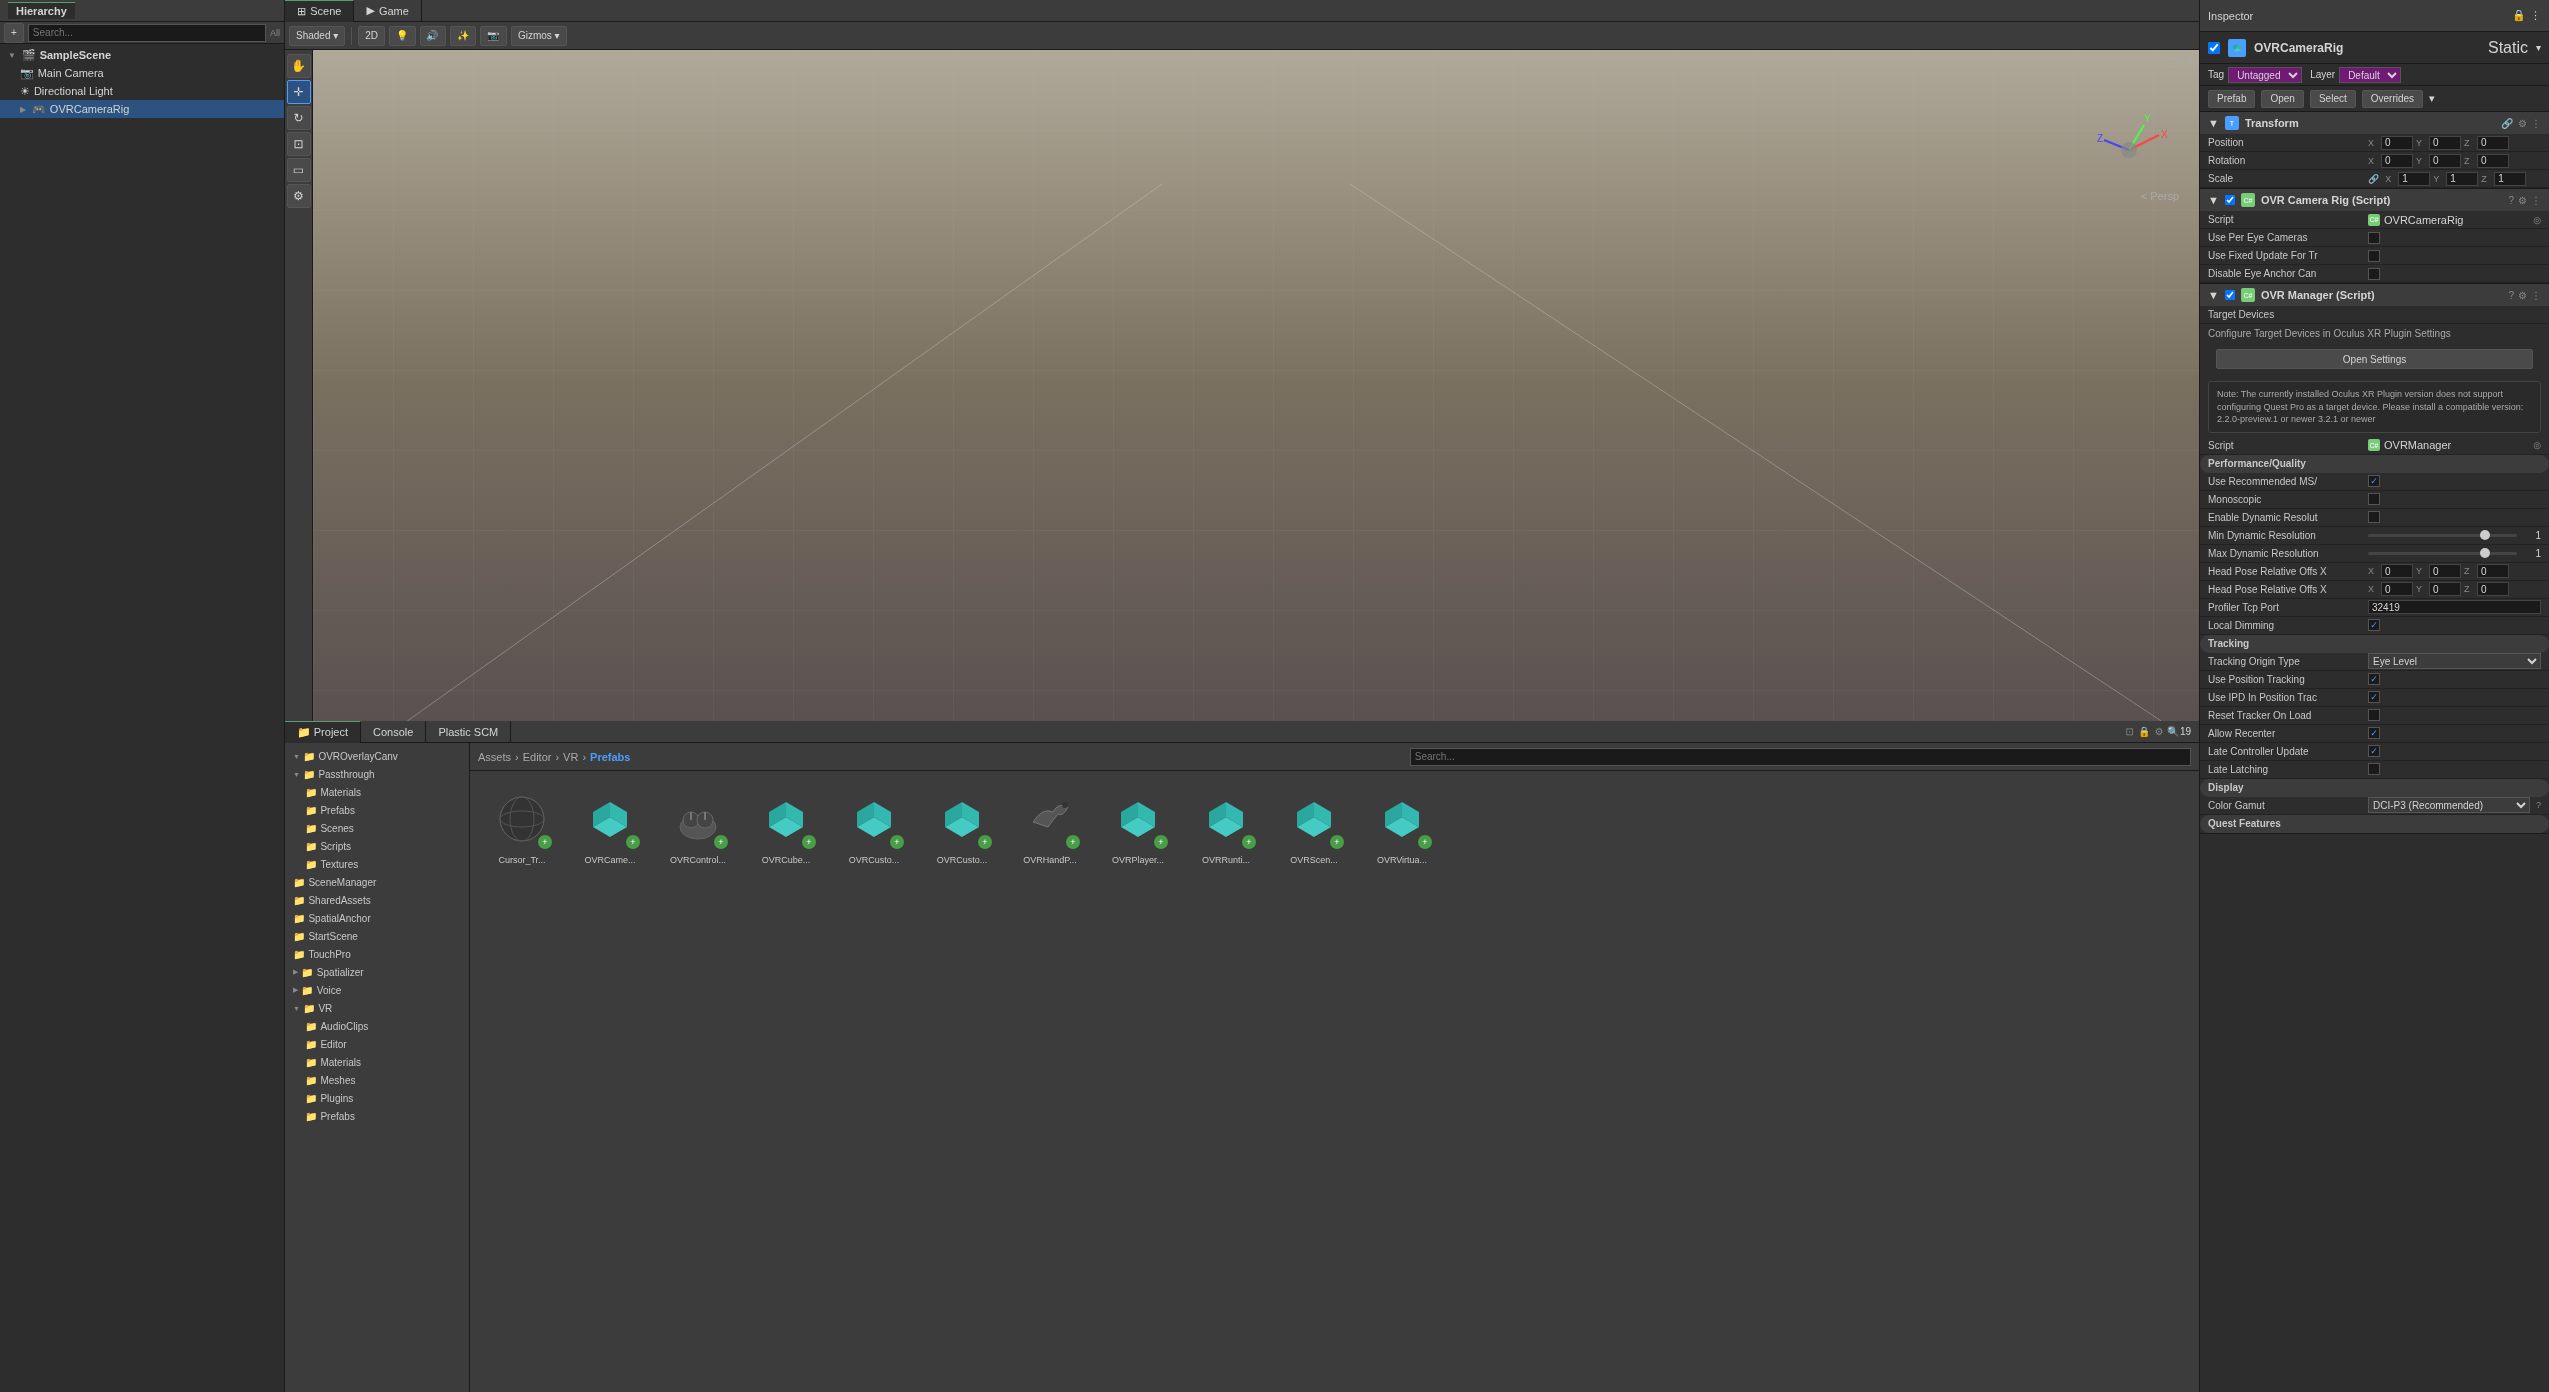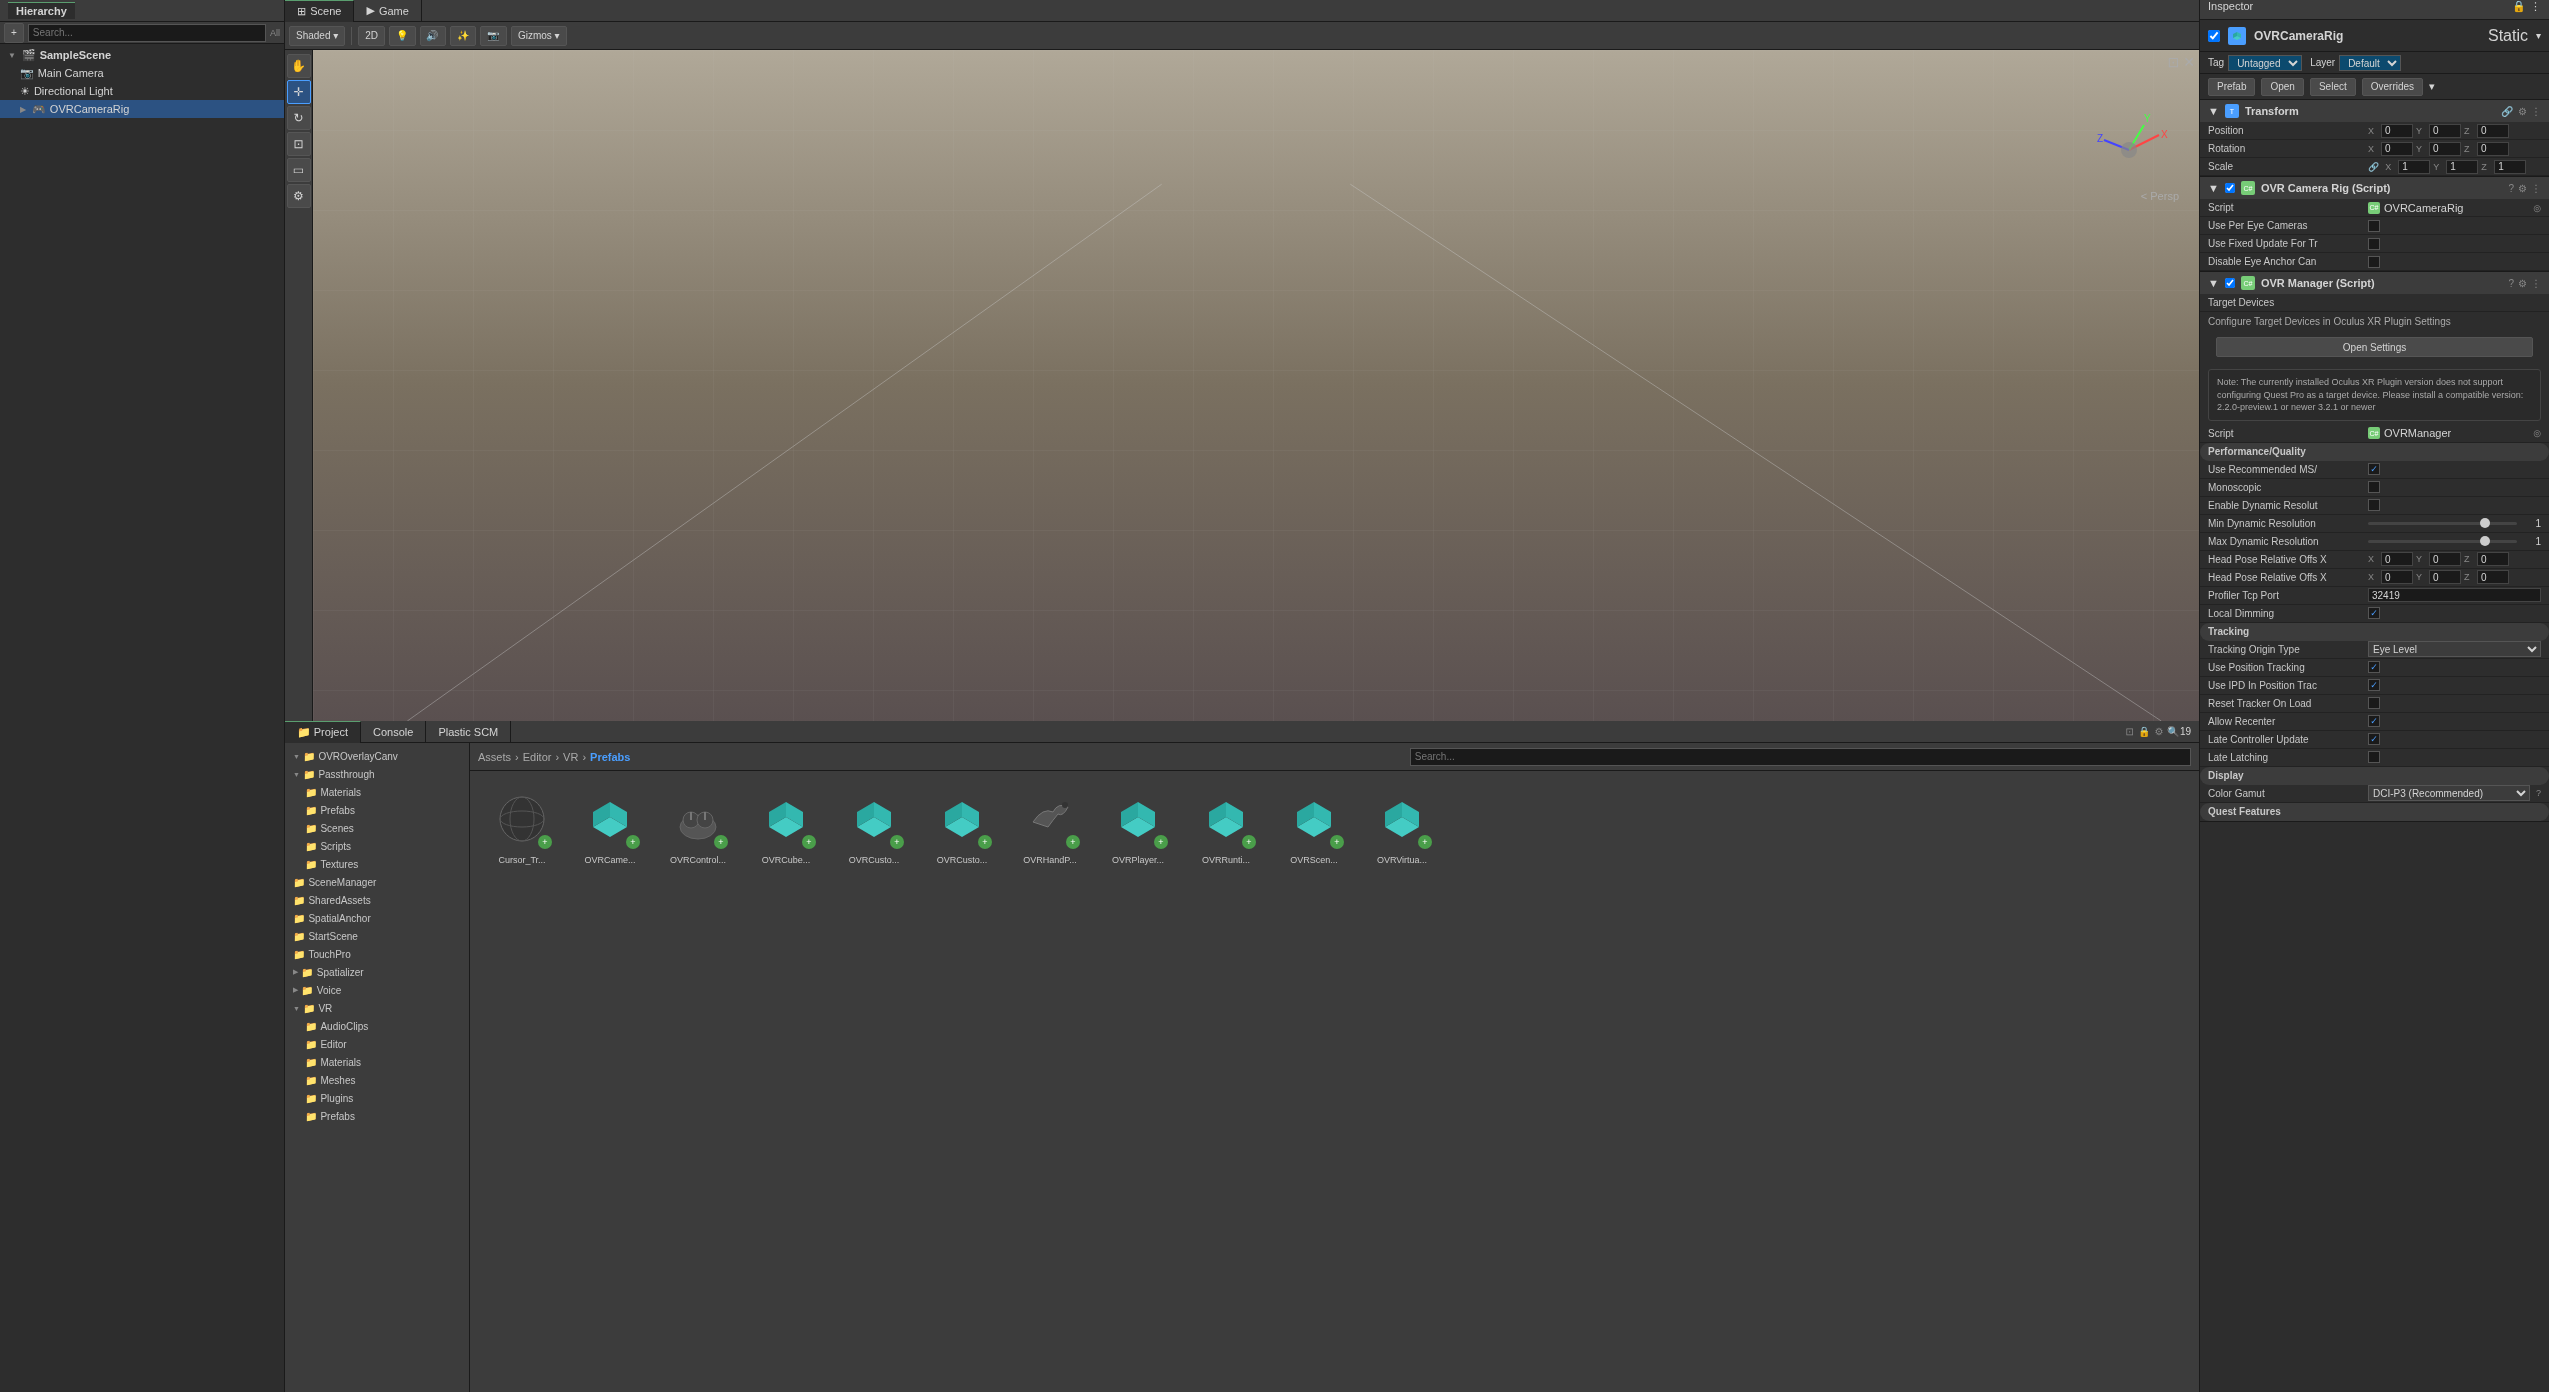--- a/index.html
+++ b/index.html
@@ -303,23 +303,24 @@
     
     .inspector-panel {
       width: 350px;
       background: #2d2d2d;
       display: flex;
       flex-direction: column;
       border-left: 1px solid #1a1a1a;
       overflow: hidden;
     }
     .inspector-header {
-      height: 20px;
+      height: 32px;
       background: #3c3c3c;
       display: flex;
+      align-items: center;
       padding: 0 8px;
       border-bottom: 1px solid #1a1a1a;
       justify-content: space-between;
     }
     .inspector-title-bar {
       height: 32px;
       background: #2d2d2d;
       display: flex;
       align-items: center;
       padding: 0 8px;
@@ -356,21 +357,21 @@
       border-bottom: 1px solid #1a1a1a;
       gap: 8px;
     }
     .tag-field {
       display: flex;
       align-items: center;
       gap: 4px;
       font-size: 10px;
     }
     .tag-select {
-      background: #0c4a6e;
+      background: #701a75;
       border: 1px solid #555;
       color: #d4d4d4;
       font-size: 10px;
       padding: 1px 4px;
       height: 16px;
     }
     .inspector-actions {
       height: 26px;
       background: #2d2d2d;
       display: flex;

